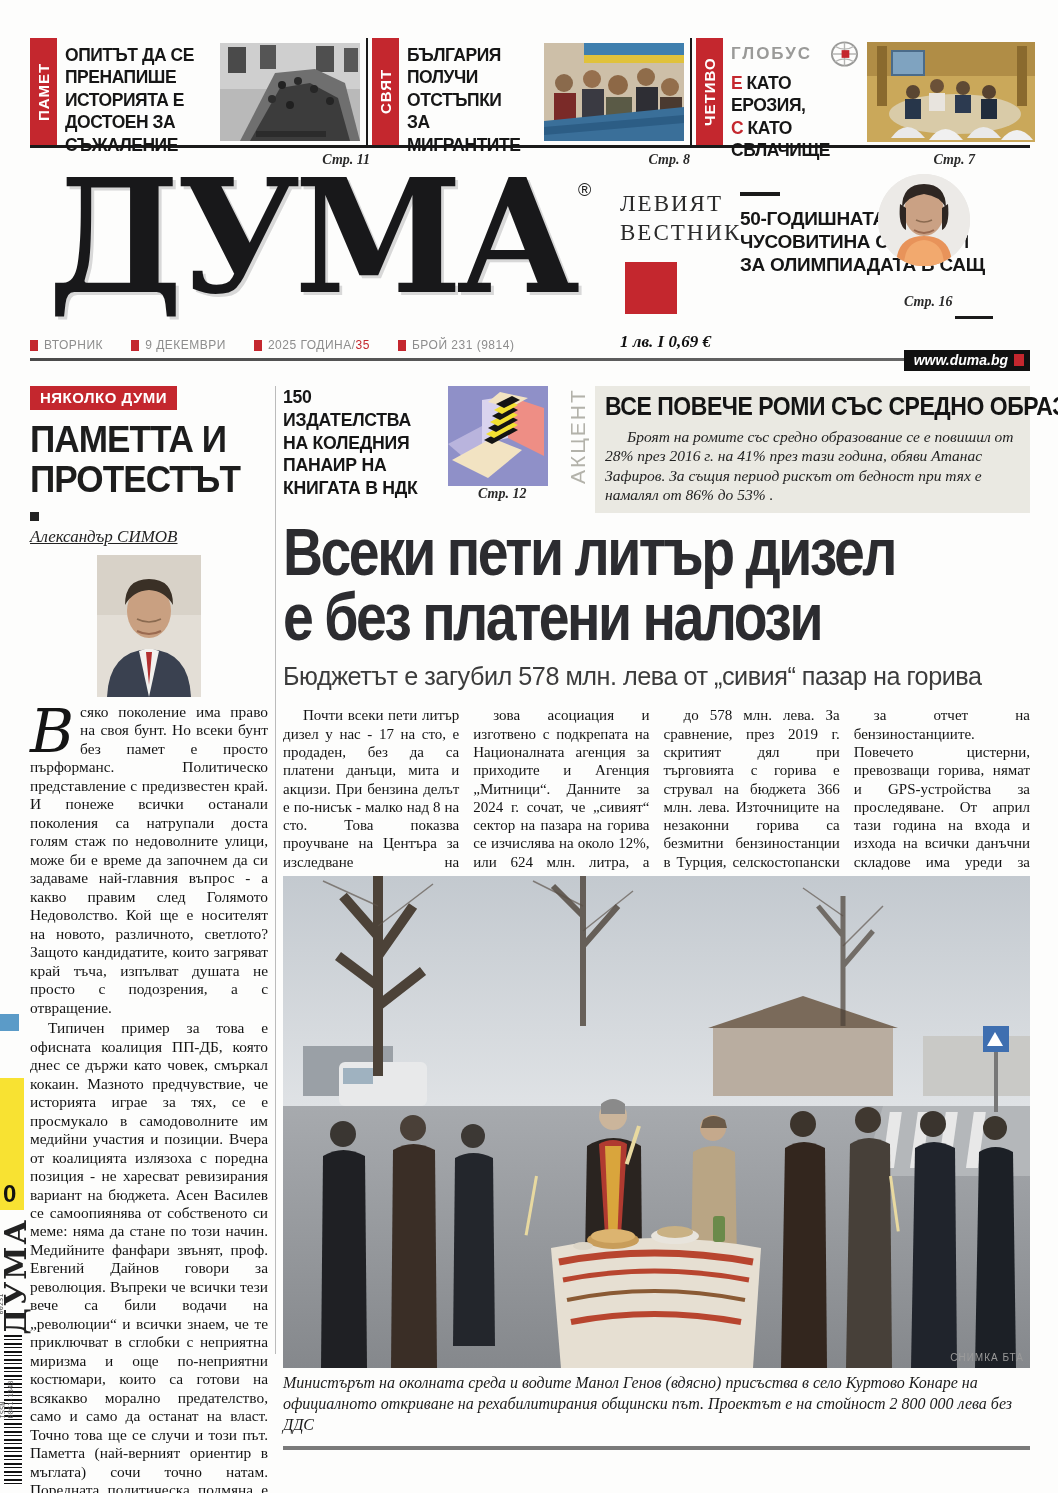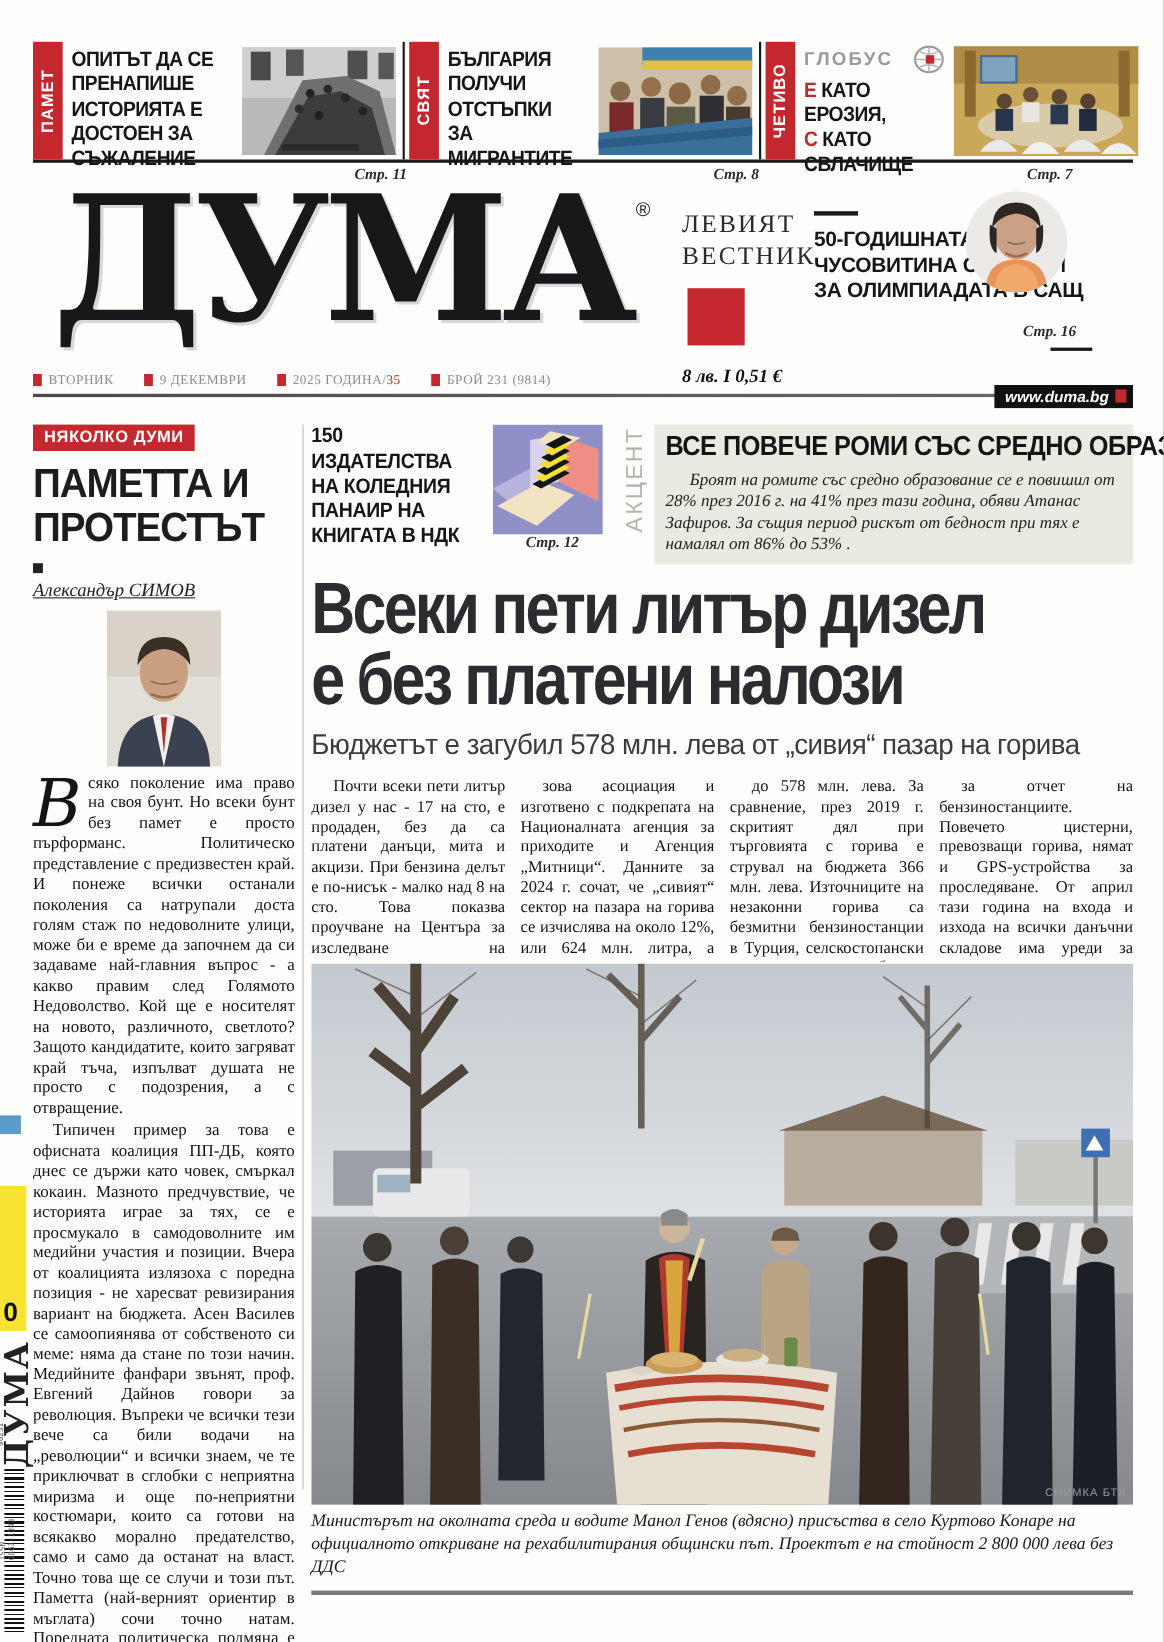--- a/index.html
+++ b/index.html
@@ -52,26 +52,26 @@
   .masthead { position:absolute; top:172px; left:0; width:100%; height:158px; }
   .logo { position:absolute; left:18px; top:-28px; font-family:"DejaVu Serif",serif; font-weight:bold;
     font-size:158px; letter-spacing:-6px; color:#18181a; transform:scaleX(0.96); transform-origin:left;
     text-shadow:3px 3px 0 #d8d8d8; }
   .logo-reg { position:absolute; left:548px; top:8px; font-size:18px; color:#222; font-family:"Liberation Sans",sans-serif;}
   .tagline { position:absolute; left:590px; top:18px; font-size:23px; letter-spacing:2px; color:#2a2a2a; line-height:1.25;}
   .redsq { position:absolute; left:595px; top:90px; width:52px; height:52px; background:#c4272e; }
   .promo-dash { position:absolute; left:710px; top:20px; width:40px; height:4px; background:#1a1a1a; }
   .promo-title { position:absolute; left:710px; top:36px; width:250px;
     font-family:"Liberation Sans",sans-serif; font-weight:bold; font-size:19px; line-height:1.2; color:#161616; letter-spacing:-0.3px;}
-  .promo-page { position:absolute; left:900px; top:122px; }
+  .promo-page { position:absolute; left:874px; top:122px; }
   .promo-underline { position:absolute; left:925px; top:144px; width:38px; height:3px; background:#1a1a1a;}
   .portrait { position:absolute; left:848px; top:2px; width:92px; height:92px; border-radius:50%; overflow:hidden; background:#e9e7e4;}
   
   .dateline { position:absolute; top:332px; left:0; width:100%; height:46px; }
-  .dl-items { position:absolute; top:6px; left:0; display:flex; gap:0; font-family:Liberation Serif, serif; font-size:12px; color:#8d8d8d; letter-spacing:0.5px;}
+  .dl-items { position:absolute; top:6px; left:0; display:flex; gap:0; font-family:Liberation Sans, sans-serif; font-size:12px; color:#8d8d8d; letter-spacing:0.5px;}
   .dl-items .it { display:flex; align-items:center; margin-right:28px; }
   .dl-items .sq { width:8px; height:11px; background:#c4272e; margin-right:6px; }
   .dl-price { position:absolute; left:590px; top:0px; font-style:italic; font-weight:bold; font-size:17px; color:#111;}
   .dl-rule { position:absolute; top:26px; left:0; width:100%; height:3px; background:linear-gradient(to right,#4a4a4a,#6a6a6a);}
   .sitebox { position:absolute; top:18px; right:0px; background:#111; color:#fff; padding:2px 6px 3px 10px;
     font-family:"Liberation Sans",sans-serif; font-style:italic; font-weight:bold; font-size:14px; display:flex; align-items:center; gap:6px;}
   .sitebox .sq { width:10px; height:12px; background:#c4272e; display:inline-block;}
   
   .opinion { position:absolute; top:386px; left:0; width:238px; height:970px; }
   .vdivider { position:absolute; top:386px; left:245px; width:1px; height:968px; background:#bbb; }
@@ -259,21 +259,21 @@
         <span class="it">
             <span class="sq"></span>
             <span>2025 ГОДИНА/</span>
             <span class="red">35</span>
           </span>
         <span class="it">
             <span class="sq"></span>
             <span>БРОЙ 231 (9814)</span>
           </span>
       </div>
-      <div class="dl-price">8 лв. I 0,51 €</div>
+      <div class="dl-price">1 лв. I 0,69 €</div>
       <div class="dl-rule"></div>
       <div class="sitebox">
         <span>www.duma.bg</span>
           <span class="sq"></span>
       </div>
     </div>
 
     <div class="opinion">
       <span class="badge">НЯКОЛКО ДУМИ</span>
       <div class="op-title">ПАМЕТТА И ПРОТЕСТЪТ</div>

